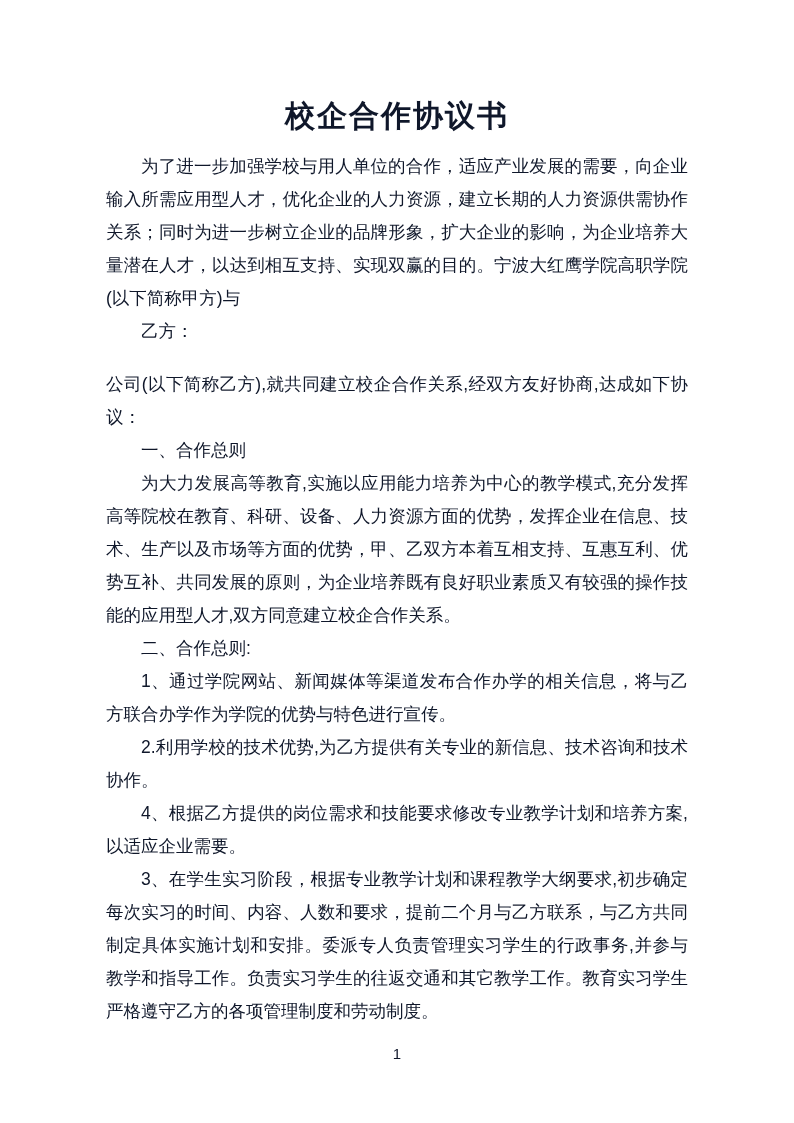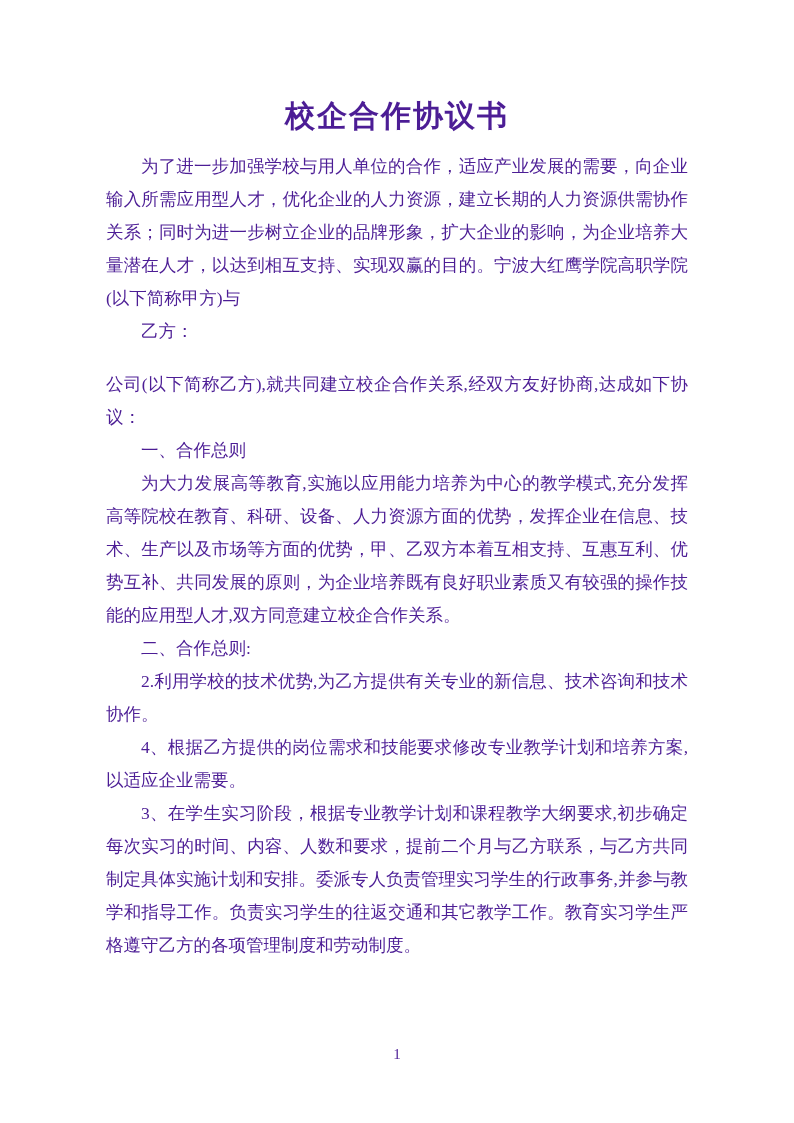--- a/index.html
+++ b/index.html
@@ -6,22 +6,22 @@
     margin: 0;
     padding: 0;
     background: #ffffff;
   }
   .page {
     position: relative;
     width: 794px;
     height: 1123px;
     margin: 0 auto;
     background: #ffffff;
-    color: #4c1d95;
-    font-family: Liberation Serif, serif;
+    color: #0f172a;
+    font-family: Liberation Sans, sans-serif;
     box-sizing: border-box;
     overflow: hidden;
   }
   .content {
     position: absolute;
     top: 0;
     left: 106px;
     width: 582px;
   }
   .doc-title {
@@ -71,20 +71,21 @@
 
     <p class="para no-indent">公司(以下简称乙方),就共同建立校企合作关系,经双方友好协商,达成如下协议：</p>
 
     <p class="para indent">一、合作总则</p>
 
     <p class="para indent">为大力发展高等教育,实施以应用能力培养为中心的教学模式,充分发挥高等院校在教育、科研、设备、人力资源方面的优势，发挥企业在信息、技术、生产以及市场等方面的优势，甲、乙双方本着互相支持、互惠互利、优势互补、共同发展的原则，为企业培养既有良好职业素质又有较强的操作技能的应用型人才,双方同意建立校企合作关系。</p>
 
     <p class="para indent">二、合作总则:</p>
 
 
+    <p class="para indent">1、通过学院网站、新闻媒体等渠道发布合作办学的相关信息，将与乙方联合办学作为学院的优势与特色进行宣传。</p>
 
     <p class="para indent">2.利用学校的技术优势,为乙方提供有关专业的新信息、技术咨询和技术协作。</p>
 
 
     <p class="para indent">4、根据乙方提供的岗位需求和技能要求修改专业教学计划和培养方案,以适应企业需要。</p>
 
     <p class="para indent">3、在学生实习阶段，根据专业教学计划和课程教学大纲要求,初步确定每次实习的时间、内容、人数和要求，提前二个月与乙方联系，与乙方共同制定具体实施计划和安排。委派专人负责管理实习学生的行政事务,并参与教学和指导工作。负责实习学生的往返交通和其它教学工作。教育实习学生严格遵守乙方的各项管理制度和劳动制度。</p>
 
   </div>
 

